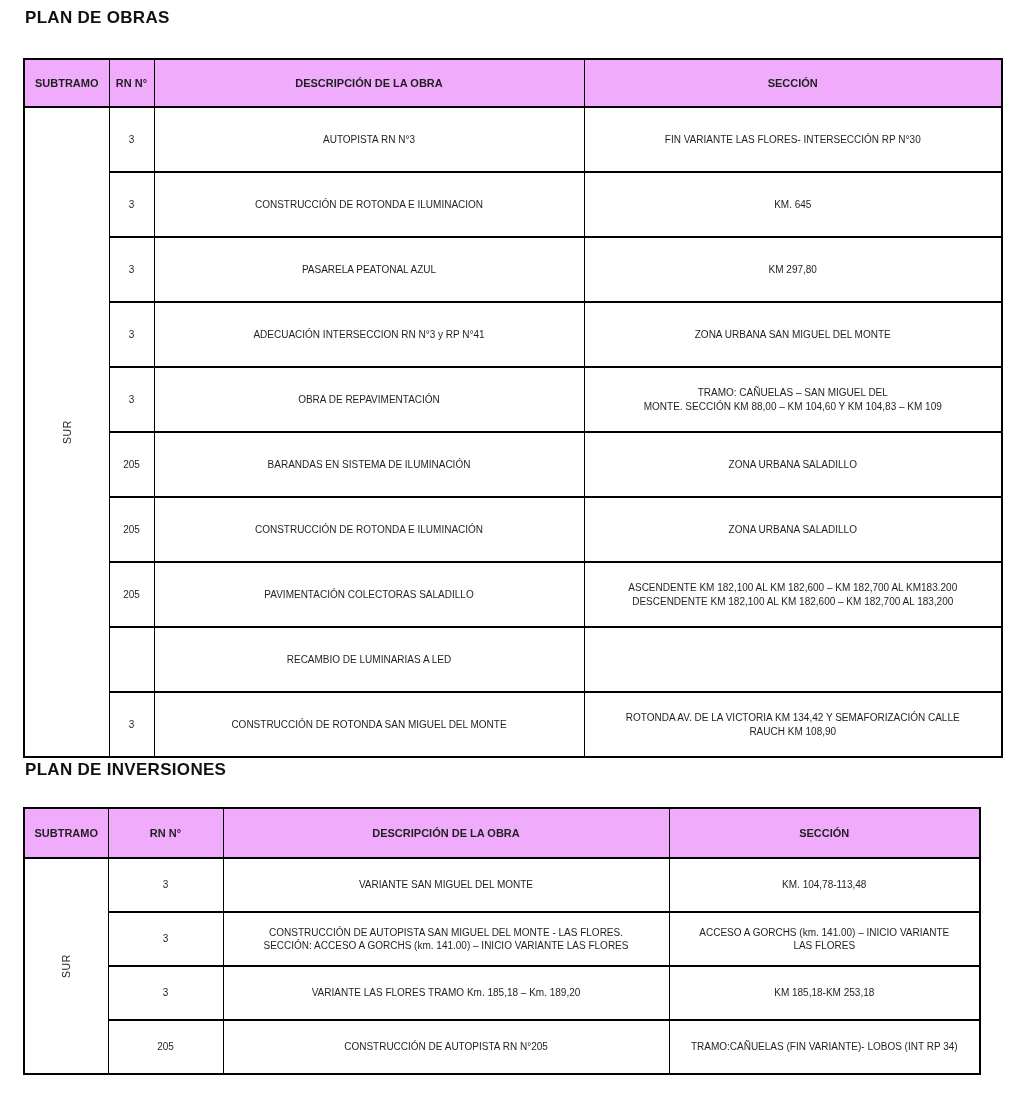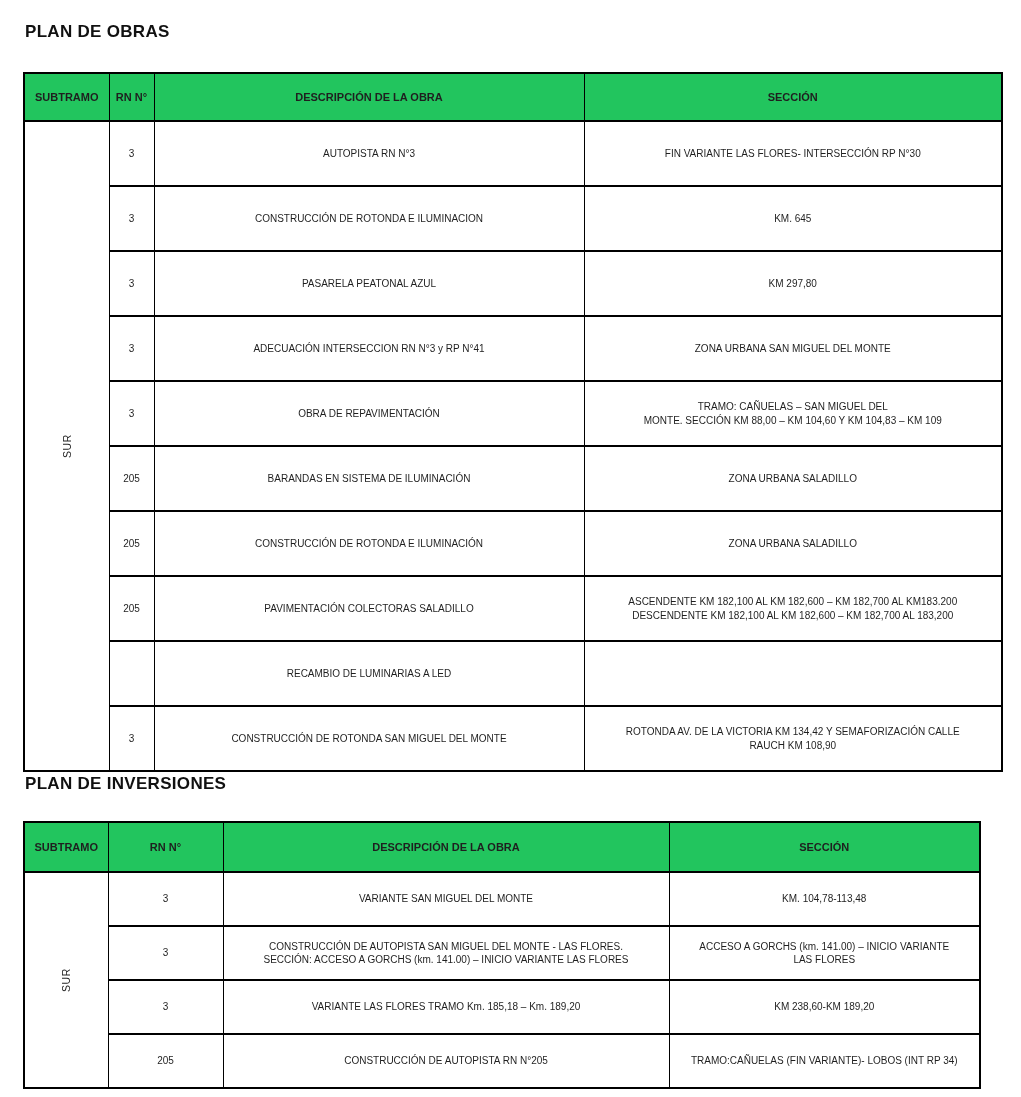--- a/index.html
+++ b/index.html
@@ -6,21 +6,21 @@
     margin: 0;
     padding: 0;
     background: #ffffff;
     font-family: "Liberation Sans", sans-serif;
     color: #1f1f1f;
   }
   .page {
     width: 1021px;
     height: 1097px;
     box-sizing: border-box;
-    padding: 20px 20px 0 23px;
+    padding: 6px 20px 0 23px;
     background: #ffffff;
     overflow: hidden;
   }
   .doc-title {
     font-size: 17px;
     font-weight: bold;
     letter-spacing: 0.3px;
     color: #111;
     margin: 0 0 0 2px;
     padding: 2px 0 0 0;
@@ -37,21 +37,21 @@
     border: 1px solid #000;
     border-top-width: 2px;
     border-bottom-width: 2px;
     text-align: center;
     vertical-align: middle;
     padding: 2px 4px;
     box-sizing: border-box;
     overflow: hidden;
   }
   table.plan th {
-    background: #22c55e;
+    background: #f0abfc;
     font-size: 11px;
     font-weight: bold;
   }
   table.plan td {
     font-size: 10px;
     line-height: 1.35;
     white-space: pre-line;
   }
   #tbl-obras { width: 978px; }
   #tbl-obras thead tr { height: 48px; }
@@ -177,21 +177,21 @@
       <tr>
         <td>3</td>
         <td>CONSTRUCCIÓN DE AUTOPISTA SAN MIGUEL DEL MONTE - LAS FLORES.
 SECCIÓN: ACCESO A GORCHS (km. 141.00) – INICIO VARIANTE LAS FLORES</td>
         <td>ACCESO A GORCHS (km. 141.00) – INICIO VARIANTE
 LAS FLORES</td>
       </tr>
       <tr>
         <td>3</td>
         <td>VARIANTE LAS FLORES TRAMO  Km. 185,18 – Km. 189,20</td>
-        <td>KM 238,60-KM 189,20</td>
+        <td>KM 185,18-KM 253,18</td>
       </tr>
       <tr>
         <td>205</td>
         <td>CONSTRUCCIÓN DE AUTOPISTA RN N°205</td>
         <td>TRAMO:CAÑUELAS (FIN VARIANTE)- LOBOS (INT RP 34)</td>
       </tr>
     </tbody>
   </table>
 
 </div>

